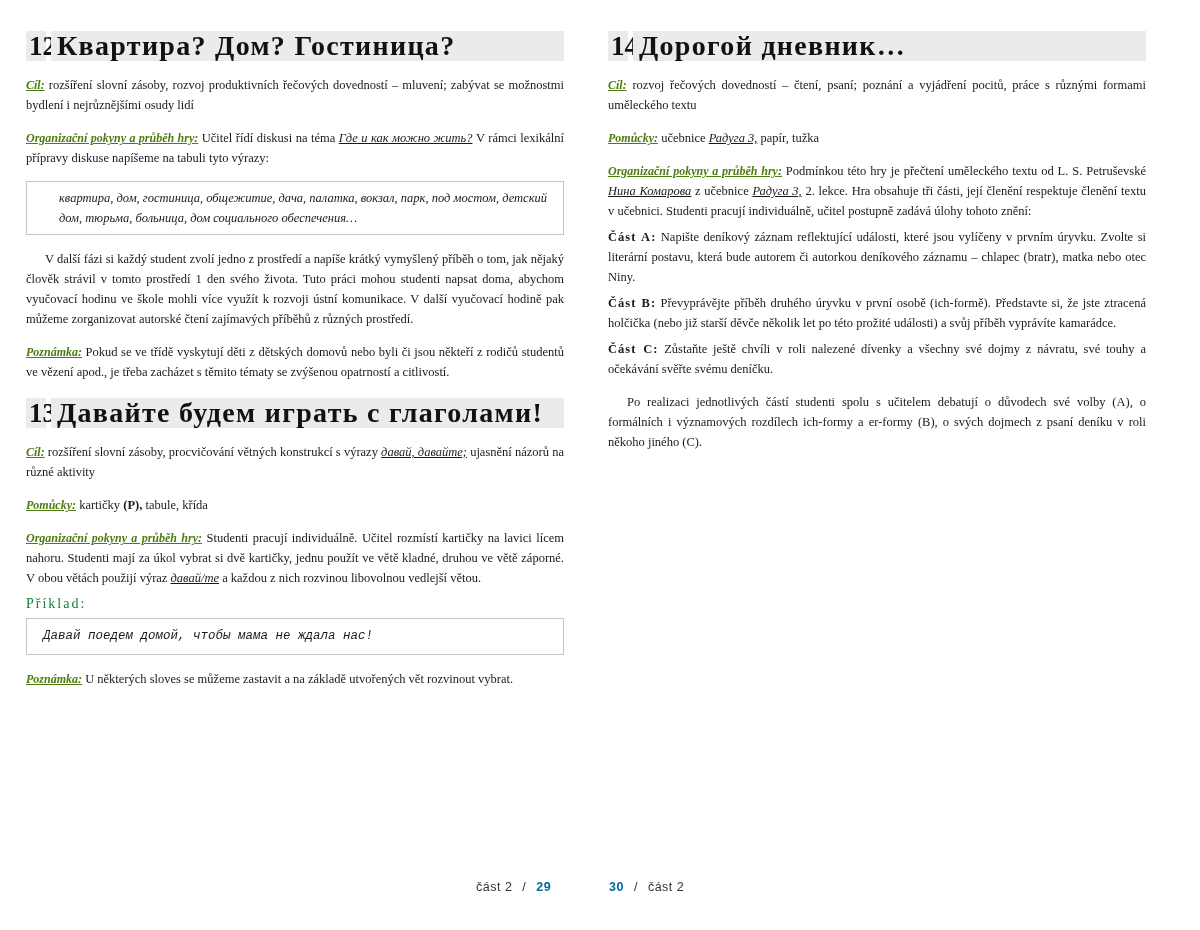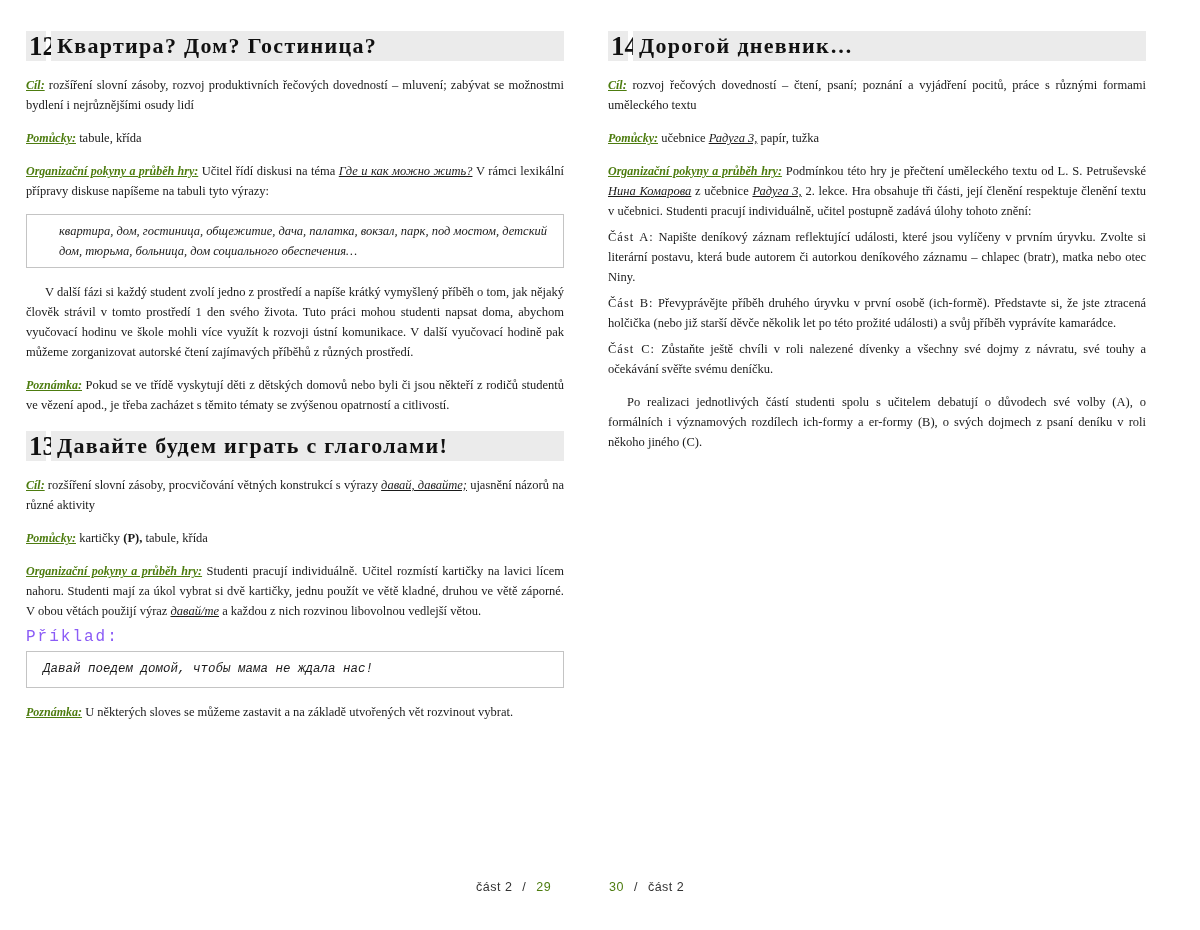--- a/index.html
+++ b/index.html
@@ -5,60 +5,59 @@
   * { box-sizing: border-box; margin: 0; padding: 0; }
   html, body { width: 1200px; height: 930px; background: #ffffff; overflow: hidden; }
   body { position: relative; font-family: "Liberation Serif", "DejaVu Serif", serif; color: #1a1a1a; font-size: 12.5px; line-height: 20px; }
 
   .page { position: absolute; top: 31px; width: 538px; }
   .page.left { left: 26px; }
   .page.right { left: 608px; }
 
   .game-header { display: flex; height: 30px; margin-bottom: 14px; }
   .game-num { background: #ebebeb; width: 20px; font-family: "Liberation Serif", serif; font-weight: bold; font-size: 27px; line-height: 30px; padding-left: 3px; color: #111; }
-  .game-title { background: #ebebeb; flex: 1; margin-left: 5px; font-family: "Liberation Serif", serif; font-weight: bold; font-size: 22px; line-height: 30px; padding-left: 6px; letter-spacing: 1.3px; color: #111; }
+  .game-title { background: #ebebeb; flex: 1; margin-left: 5px; font-family: "Liberation Serif", serif; font-weight: bold; font-size: 28px; line-height: 30px; padding-left: 6px; letter-spacing: 1.3px; color: #111; }
 
   p.para { text-align: justify; margin-bottom: 13px; }
   p.para.tight { margin-bottom: 6px; }
   p.indent { text-indent: 19px; }
 
   .label { font-weight: bold; font-style: italic; text-decoration: underline; font-size: 12px; color: #4d7c0f; }
   .ru { font-style: italic; text-decoration: underline; }
-  .part-label { font-weight: normal; letter-spacing: 1px; }
+  .part-label { font-weight: bold; letter-spacing: 1px; }
 
   .box { border: 1.5px solid #c4c4c4; padding: 6px 14px 6px 32px; margin: 4px 0 14px 0; font-style: italic; }
   .box p { line-height: 20px; }
   .box.examples { padding: 7px 14px 8px 16px; font-family: Liberation Mono, monospace; }
   .box.examples p { margin: 0; line-height: 20px; }
   .box.examples p + p { margin-top: 12px; }
 
-  .example-heading { font-family: Liberation Mono, monospace; font-size: 16px; letter-spacing: 2px; margin: 4px 0 4px 0; color: #8b5cf6; }
+  .example-heading { font-family: Liberation Serif, serif; font-size: 14px; letter-spacing: 2px; margin: 4px 0 4px 0; color: #15803d; }
 
   .footer { position: absolute; top: 877px; font-family: "Liberation Sans", sans-serif; font-size: 12.5px; color: #333; letter-spacing: 0.5px; }
   .footer.left { left: 476px; }
   .footer.right { left: 609px; }
-  .footer .num { font-weight: normal; color: #4d7c0f; }
+  .footer .num { font-weight: bold; color: #0369a1; }
   .footer .sep { margin: 0 10px; }
 
   #sec13 { margin-top: 16px; }
 </style>
 </head>
 <body>
 
 <div class="page left">
 
   <section>
     <div class="game-header">
       <div class="game-num">12.</div>
       <div class="game-title">Квартира? Дом? Гостиница?</div>
     </div>
 
     <p class="para"><span class="label">Cíl:</span><span> rozšíření slovní zásoby, rozvoj produktivních řečových dovedností – mluvení; zabývat se možnostmi bydlení i nejrůznějšími osudy lidí</span></p>
 
-    <p class="para"><span class="label">Pomůcky:</span><span> tabule, křída</span></p>
 
     <p class="para"><span class="label">Organizační pokyny a průběh hry:</span><span> Učitel řídí diskusi na téma </span><span class="ru">Где и как можно жить?</span><span> V rámci lexikální přípravy diskuse napíšeme na tabuli tyto výrazy:</span></p>
 
     <div class="box">
       <p>квартира, дом, гостиница, общежитие, дача, палатка, вокзал, парк, под мостом, детский дом, тюрьма, больница, дом социального обеспечения…</p>
     </div>
 
     <p class="para indent">V další fázi si každý student zvolí jedno z prostředí a napíše krátký vymyšlený příběh o tom, jak nějaký člověk strávil v tomto prostředí 1 den svého života. Tuto práci mohou studenti napsat doma, abychom vyučovací hodinu ve škole mohli více využít k rozvoji ústní komunikace. V další vyučovací hodině pak můžeme zorganizovat autorské čtení zajímavých příběhů z různých prostředí.</p>
 
 

